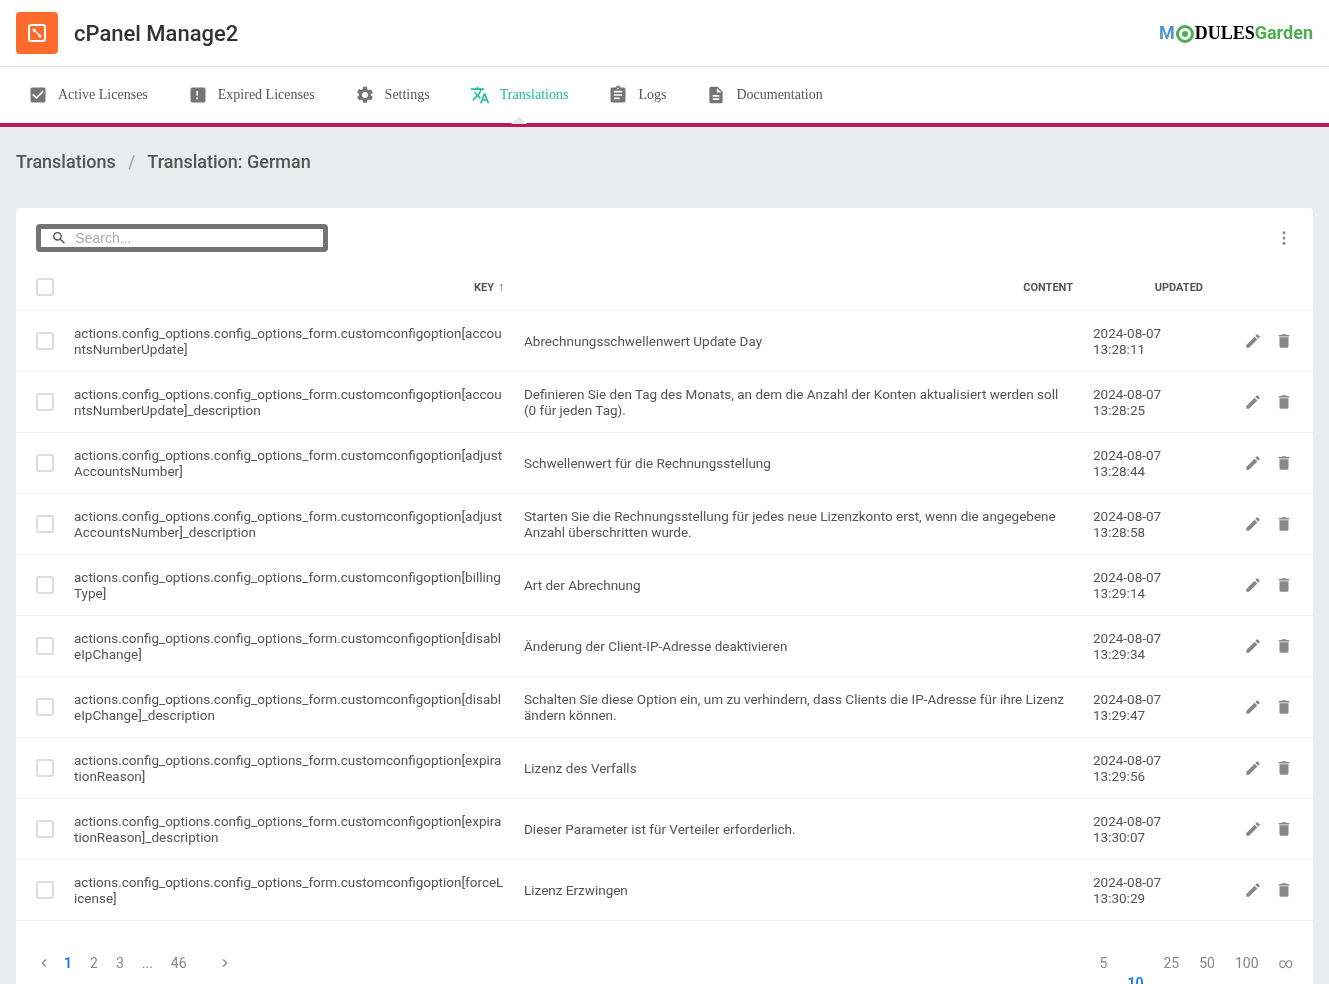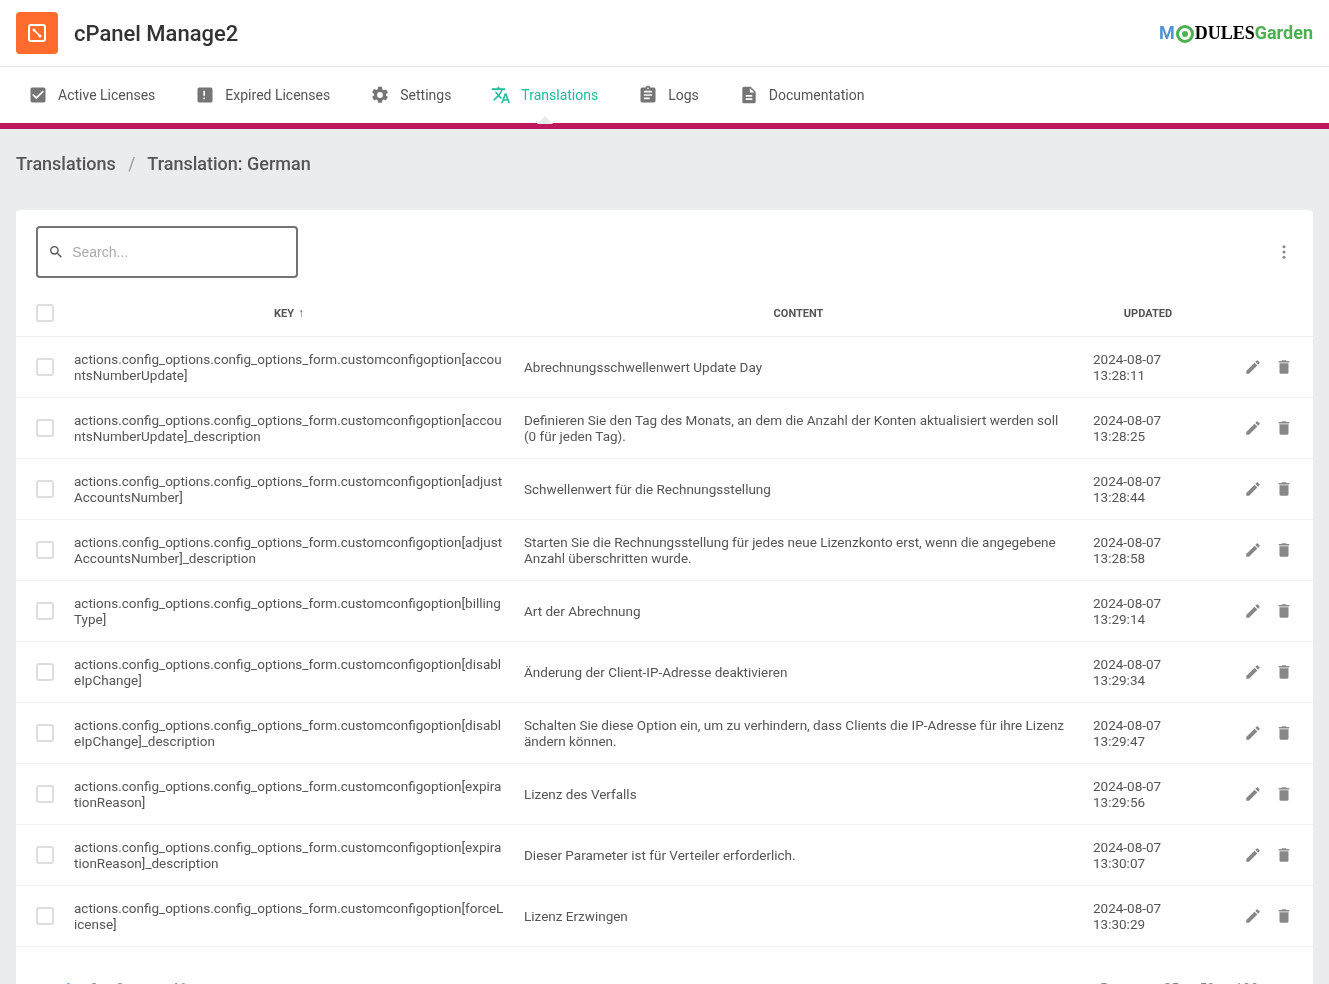--- a/index.html
+++ b/index.html
@@ -7,38 +7,38 @@
     .header { display: flex; align-items: center; padding: 12px 16px; border-bottom: 1px solid #e8e8e8; }
     .logo-box { width: 42px; height: 42px; background: #ff6b2c; border-radius: 4px; display: flex; align-items: center; justify-content: center; margin-right: 16px; }
     .logo-box svg { width: 24px; height: 24px; fill: #fff; }
     .app-title { font-size: 22px; font-weight: 500; color: #333; flex: 1; }
     .brand-logo { font-size: 18px; font-weight: 700; }
     .brand-m { color: #5294d1; }
     .brand-o { display: inline-block; width: 18px; height: 18px; border: 3px solid #4caf50; border-radius: 50%; vertical-align: middle; position: relative; margin: 0 1px; }
     .brand-o::after { content: ""; position: absolute; width: 6px; height: 6px; background: #4caf50; border-radius: 50%; top: 50%; left: 50%; transform: translate(-50%,-50%); }
     .brand-dules { color: #000000; font-family: Liberation Serif, serif; }
     .brand-garden { color: #4caf50; }
-    .nav { display: flex; align-items: center; padding: 0 8px; border-bottom: 6px solid #be185d; background: #fff; }
+    .nav { display: flex; align-items: center; padding: 0 8px; border-bottom: 4px solid #be185d; background: #fff; font-family: Liberation Serif, serif; }
     .nav-item { display: flex; align-items: center; padding: 18px 20px; cursor: pointer; color: #555; position: relative; }
     .nav-item.active { color: #1abc9c; }
     .nav-item.active::after { content: ""; position: absolute; bottom: -1px; left: 50%; transform: translateX(-50%); width: 0; height: 0; border-left: 8px solid transparent; border-right: 8px solid transparent; border-bottom: 8px solid #e8e8e8; }
     .nav-icon { width: 20px; height: 20px; margin-right: 10px; fill: #757575; }
     .nav-item.active .nav-icon { fill: #1abc9c; }
     .content-area { background: #ebecee; padding: 24px 16px; min-height: calc(100vh - 130px); }
     .breadcrumb { font-size: 18px; color: #555; margin-bottom: 36px; font-weight: 500; }
     .breadcrumb .sep { margin: 0 8px; color: #aaa; }
     .card { background: #fff; border-radius: 4px; padding: 16px 0; }
     .card-header { display: flex; align-items: center; justify-content: space-between; padding: 0 20px 12px; }
-    .search-box { display: flex; align-items: center; border: 2px solid #737373; border-radius: 4px; padding: 15px 10px; width: 262px; }
+    .search-box { display: flex; align-items: center; border: 5px solid #737373; border-radius: 4px; padding: 0 10px; width: 292px; }
     .search-box input { border: none; outline: none; font-size: 14px; margin-left: 8px; width: 100%; color: #555; }
     .search-box input::placeholder { color: #aaa; }
     .search-icon { width: 18px; height: 18px; fill: #555; }
     .more-icon { width: 18px; height: 18px; fill: #888; cursor: pointer; }
     table { width: 100%; border-collapse: collapse; }
-    th { text-align: center; font-size: 11px; font-weight: 700; color: #555; padding: 14px 10px; text-transform: uppercase; border-bottom: 1px solid #eee; }
+    th { text-align: right; font-size: 11px; font-weight: 700; color: #555; padding: 14px 10px; text-transform: uppercase; border-bottom: 1px solid #eee; }
     th:first-child, td:first-child { padding-left: 20px; width: 40px; }
     td { padding: 14px 10px; font-size: 13.5px; color: #555; border-bottom: 1px solid #f2f2f2; vertical-align: middle; }
     .checkbox { width: 18px; height: 18px; border: 2px solid #ddd; border-radius: 3px; cursor: pointer; }
     .key-col { width: 450px; word-break: break-word; }
     .content-col { width: auto; }
     .updated-col { width: 130px; }
     .actions-col { width: 100px; text-align: right; padding-right: 20px !important; }
     .row-icon { width: 18px; height: 18px; fill: #888; display: inline-block; cursor: pointer; margin-left: 10px; vertical-align: middle; }
     .sort-arrow { font-size: 12px; margin-left: 4px; }
     .pagination { display: flex; align-items: center; justify-content: space-between; padding: 14px 20px 4px; }

